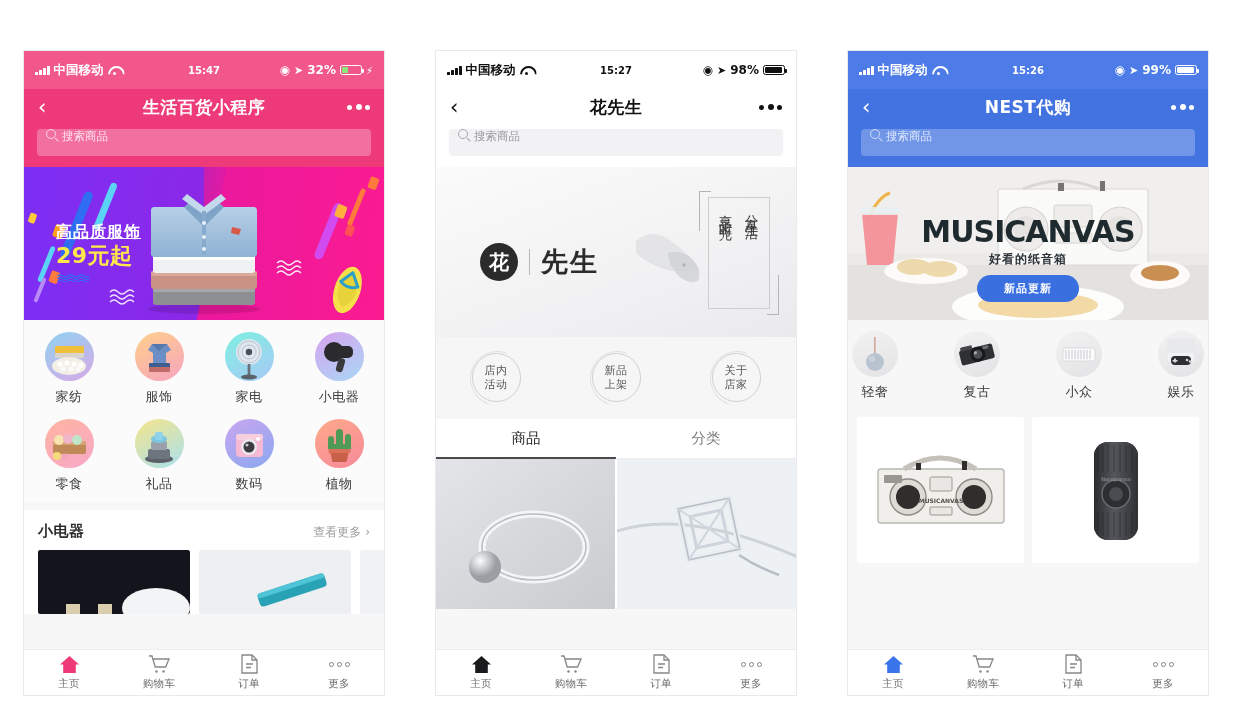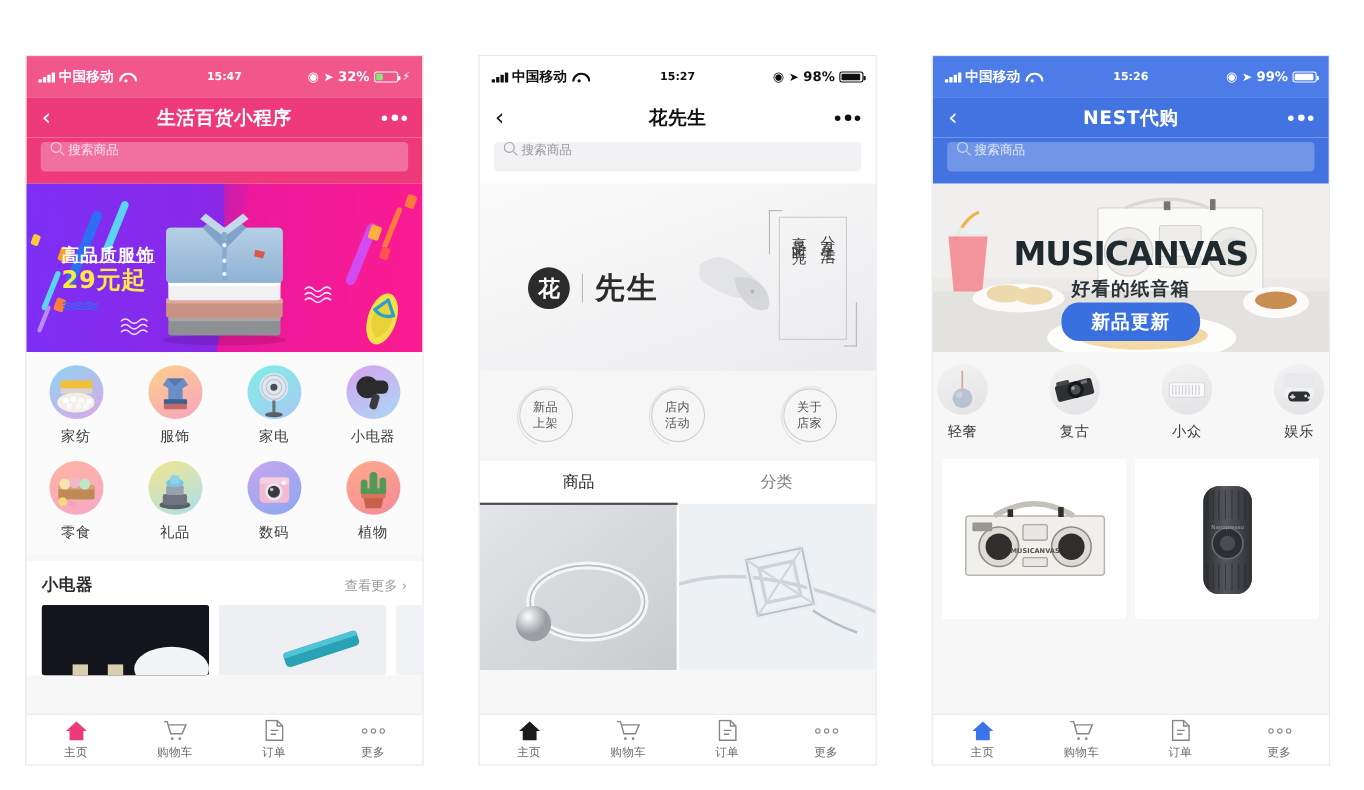--- a/index.html
+++ b/index.html
@@ -155,23 +155,23 @@
   #phone-3 .search { background: rgba(255,255,255,.25); color:#dfe8fb; }
   #phone-3 .batt b { background:#fff; width:97%; }
 
   .banner3 { height:153px; position:relative; overflow:hidden;
     background: linear-gradient(170deg,#f3f2f0 0%, #e9e7e4 55%, #dedcd9 100%);}
   .b3-word { position:absolute; left:50%; top:47px; transform:translateX(-50%);
     font-size:30px; font-weight:800; color:#1e2a2e; letter-spacing:-1px;
     font-family:"DejaVu Sans","Liberation Sans",sans-serif; white-space:nowrap;
     transform-origin:center; }
   .b3-sub { position:absolute; left:50%; top:84px; transform:translateX(-50%);
-    font-size:17px; font-weight:700; color:#2b3338; letter-spacing:1px; white-space:nowrap;}
+    font-size:12px; font-weight:700; color:#2b3338; letter-spacing:1px; white-space:nowrap;}
   .b3-btn { position:absolute; left:50%; top:108px; transform:translateX(-50%);
-    background:#3a6fe0; color:#fff; font-size:17px; font-weight:700; letter-spacing:1px;
+    background:#3a6fe0; color:#fff; font-size:11px; font-weight:700; letter-spacing:1px;
     padding:6px 27px; border-radius:16px; white-space:nowrap;}
 
   .cats3 { background:#f7f7f8; display:flex; padding: 11px 0 9px; gap: 48px;}
   .cat3 { flex:1; text-align:center; }
   .cat3 .cat-ico { width:46px;height:46px;background:linear-gradient(160deg,#f2f2f3,#e3e3e5); margin-bottom:6px;}
   .cat3 .cat-lb { font-size:13px; color:#38383a;}
 
   .grid3 { display:flex; gap:8px; padding: 7px 9px 0; background:#f7f7f8;}
   .g3cell { flex:1; height:146px; background:#fff; border-radius:2px; position:relative; overflow:hidden;
     display:flex;align-items:center;justify-content:center;}
@@ -539,30 +539,30 @@
         <span class="b2-circle">花</span>
         <span class="b2-div"></span>
         <span class="b2-name">先生</span>
       </div>
     </div>
 
     <div class="circles">
       <div class="circ-item">
         <span class="circ">
           <span>
-            <span style="display:block">新品</span>
-            <span style="display:block">上架</span>
+            <span style="display:block">店内</span>
+            <span style="display:block">活动</span>
           </span>
         </span>
       </div>
       <div class="circ-item">
         <span class="circ">
           <span>
-            <span style="display:block">店内</span>
-            <span style="display:block">活动</span>
+            <span style="display:block">新品</span>
+            <span style="display:block">上架</span>
           </span>
         </span>
       </div>
       <div class="circ-item">
         <span class="circ">
           <span>
             <span style="display:block">关于</span>
             <span style="display:block">店家</span>
           </span>
         </span>

